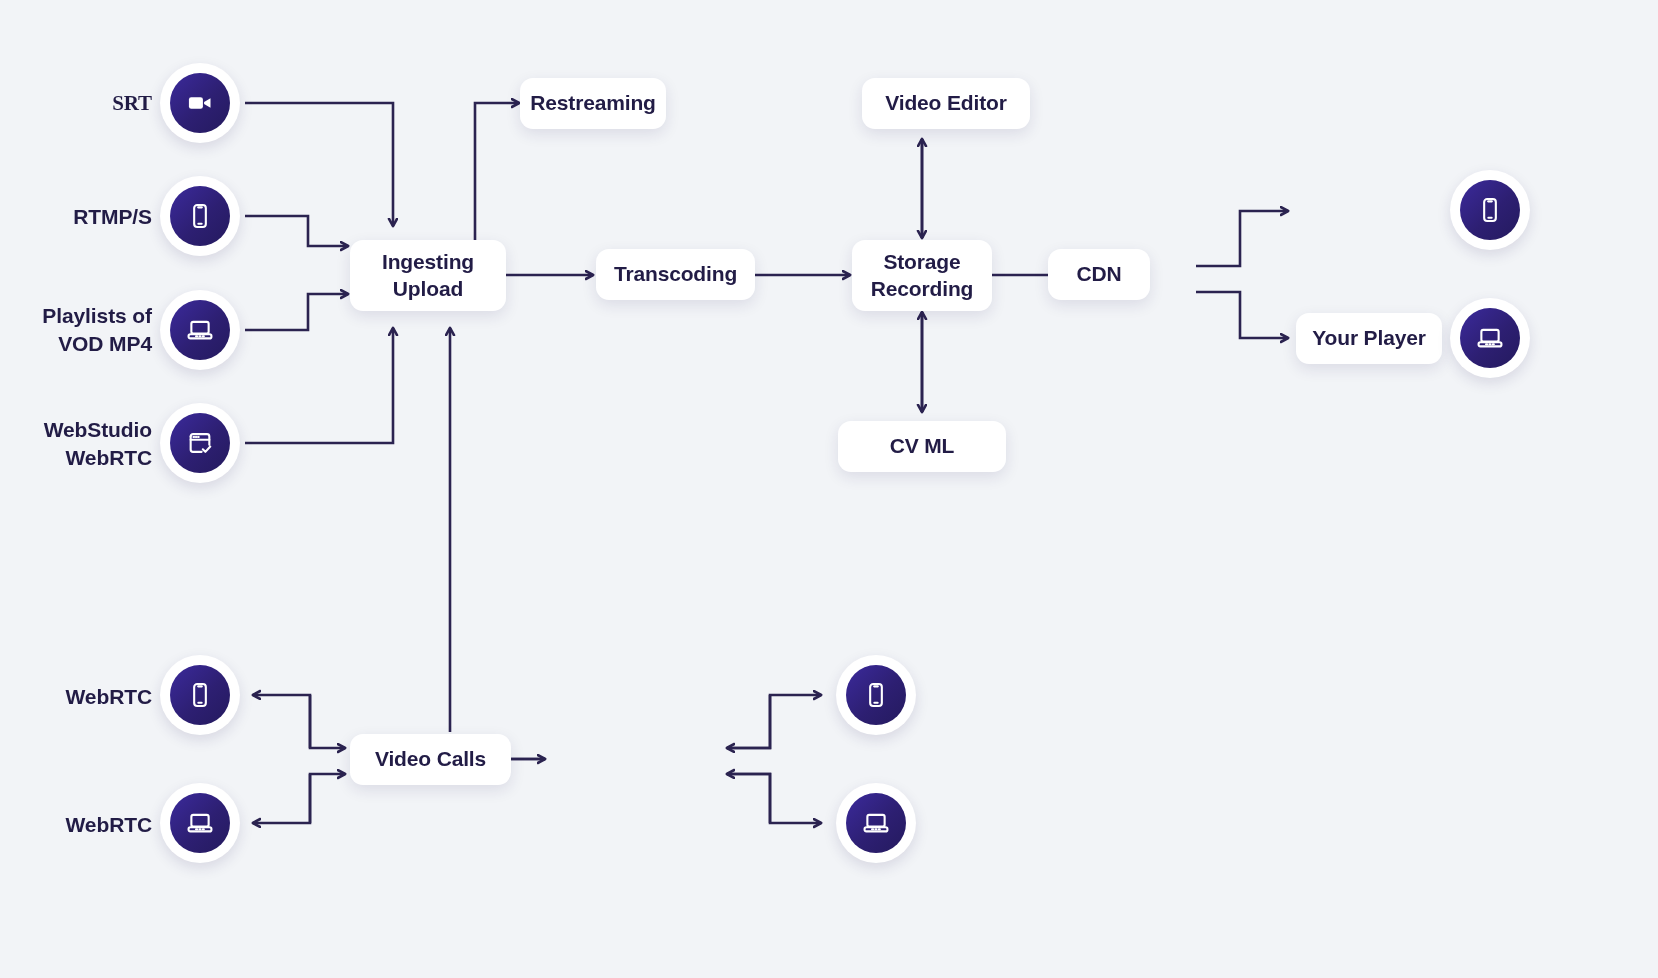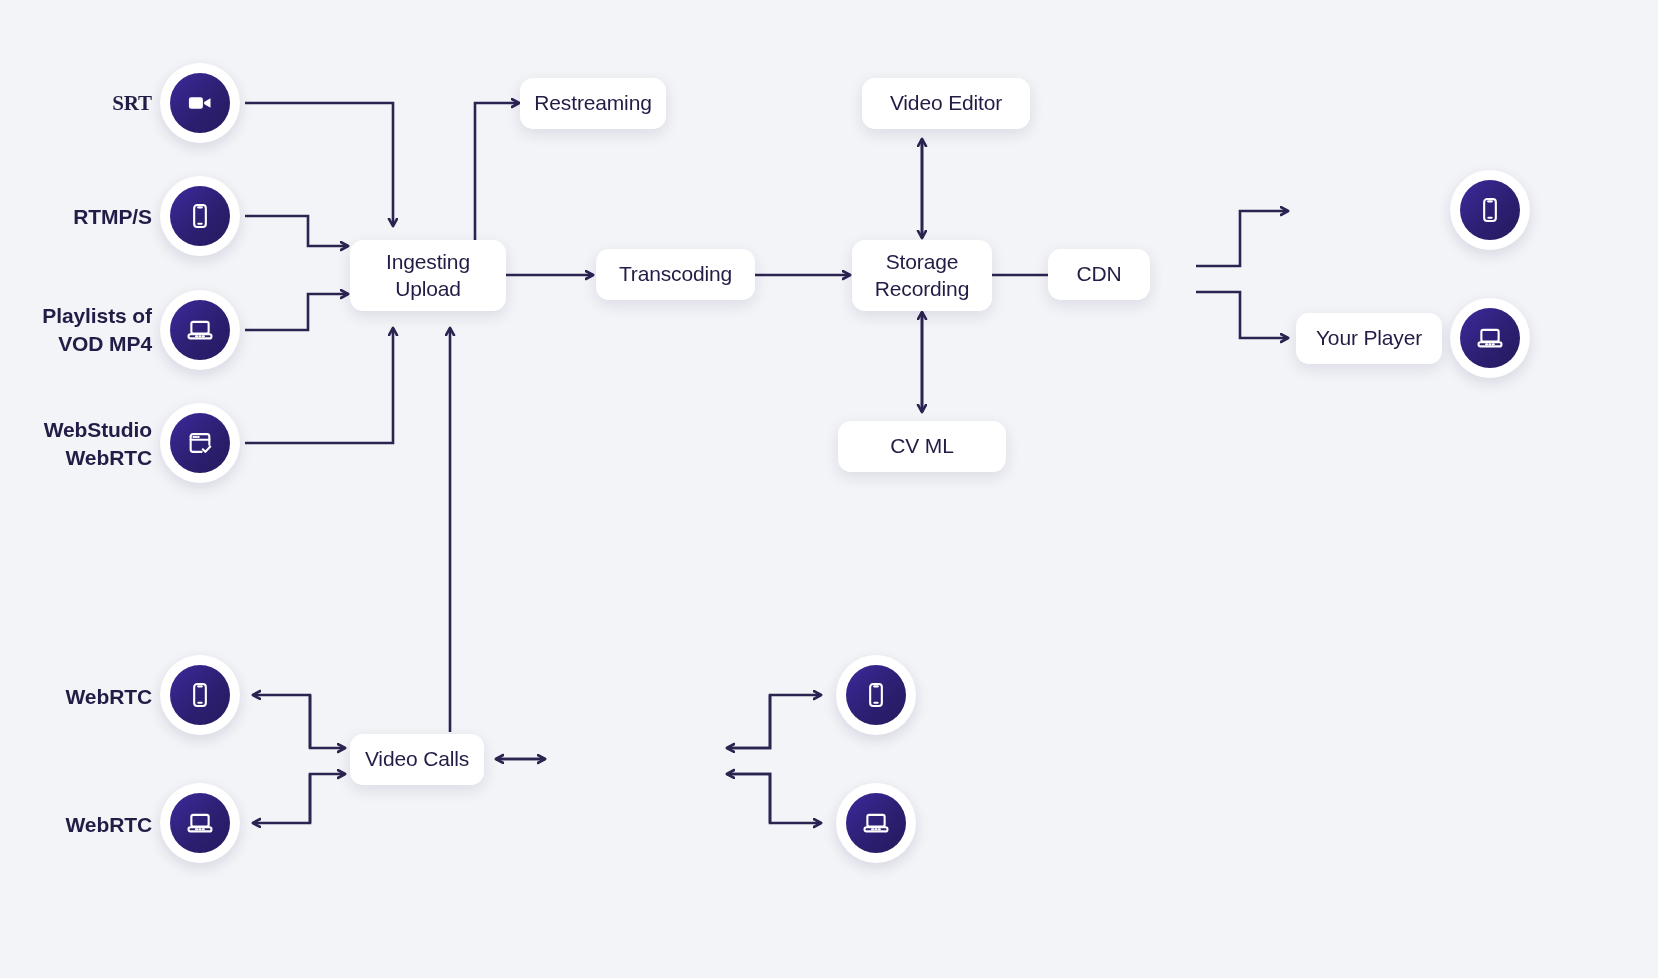--- a/index.html
+++ b/index.html
@@ -42,21 +42,21 @@
   .dev svg { width: 28px; height: 28px; display: block; }
 
   
   .node {
     position: absolute;
     background: #ffffff;
     border-radius: 13px;
     box-shadow: 0 5px 15px rgba(40,30,90,.11);
     color: #221c46;
     font-size: 21px;
-    font-weight: 400;
+    font-weight: 700;
     letter-spacing: -0.15px;
     display: flex; align-items: center; justify-content: center;
     text-align: center;
     line-height: 1.26;
     white-space: pre-line;
     padding: 0 14px;
   }
 </style>
 </head>
 <body>
@@ -220,21 +220,21 @@
   <div class="dev" style="left:160px;top:783px;">
     <span class="core">
       <svg viewBox="0 0 24 24" fill="none" stroke="#fff" stroke-width="1.8" stroke-linecap="round" stroke-linejoin="round">
         <rect x="4.6" y="5" width="14.8" height="10" rx="1.6"></rect>
         <rect x="2.2" y="15.6" width="19.6" height="3.6" rx="1.5"></rect>
         <path d="M8.6 17.4 h.9 M11.5 17.4 h.9 M14.4 17.4 h.9"></path>
       </svg>
     </span>
   </div>
 
-  <div class="node" style="left:350px;top:734px;width:134px;height:51px;">Video Calls</div>
+  <div class="node" style="left:350px;top:734px;width:161px;height:51px;">Video Calls</div>
 
 
   <div class="dev" style="left:836px;top:655px;">
     <span class="core">
       <svg viewBox="0 0 24 24" fill="none" stroke="#fff" stroke-width="1.8" stroke-linecap="round" stroke-linejoin="round">
         <rect x="7" y="2.6" width="10" height="18.8" rx="2.6"></rect>
         <path d="M10.4 4.6 h3.2"></path>
         <path d="M10.6 18.6 h2.8"></path>
       </svg>
     </span>

